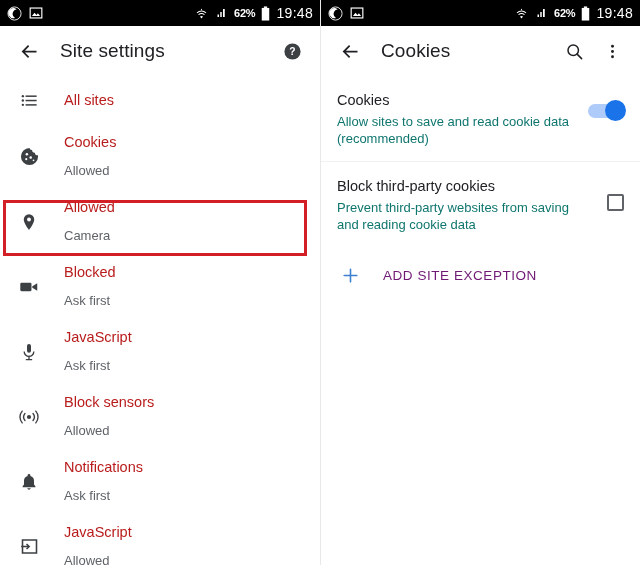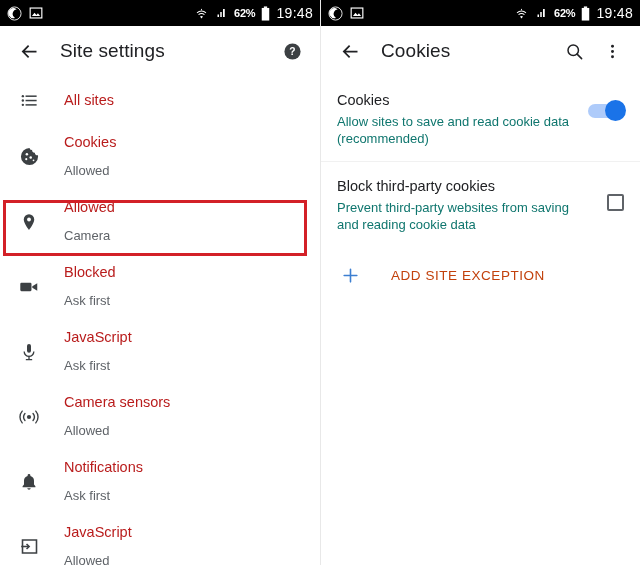--- a/index.html
+++ b/index.html
@@ -74,21 +74,21 @@
   .checkbox {
     width: 17px; height: 17px; border: 2px solid #5f6368;
     border-radius: 2px; margin-top: 18px; background: #fff; cursor: pointer;
   }
   .addrow {
     display: flex; align-items: center; height: 44px;
     padding: 0 16px; cursor: pointer; margin-top: 6px;
   }
   .addrow .plus { width: 26px; display:flex; align-items:center; justify-content:center; }
   .addrow .lbl {
-    margin-left: 28px; color: #c2410c; font-size: 13.5px;
+    margin-left: 20px; color: #701a75; font-size: 13.5px;
     letter-spacing: .55px; font-weight: 500;
   }
 </style>
 </head>
 <body>
 
 <div class="screens">
 
   <div class="screen left">
 
@@ -218,21 +218,21 @@
         <div class="ic">
           <svg width="22" height="22" viewBox="0 0 24 24">
             <circle cx="12" cy="12" r="2.3" fill="#3c4043"></circle>
             <path d="M7.6 8.2a6 6 0 0 0 0 7.6" fill="none" stroke="#3c4043" stroke-width="1.5" stroke-linecap="round"></path>
             <path d="M16.4 8.2a6 6 0 0 1 0 7.6" fill="none" stroke="#3c4043" stroke-width="1.5" stroke-linecap="round"></path>
             <path d="M4.6 5.6a9.6 9.6 0 0 0 0 12.8" fill="none" stroke="#3c4043" stroke-width="1.5" stroke-linecap="round"></path>
             <path d="M19.4 5.6a9.6 9.6 0 0 1 0 12.8" fill="none" stroke="#3c4043" stroke-width="1.5" stroke-linecap="round"></path>
           </svg>
         </div>
         <div class="txt">
-          <div class="lbl">Camera sensors</div>
+          <div class="lbl">Block sensors</div>
           <div class="sub">Allowed</div>
         </div>
       </div>
 
       <div class="row">
         <div class="ic">
           <svg width="20" height="20" viewBox="0 0 24 24">
             <path d="M12 2.4a1.7 1.7 0 0 0-1.7 1.7v.7A6 6 0 0 0 6 10.5v4.4l-1.7 2.3v1.1h15.4v-1.1L18 14.9v-4.4a6 6 0 0 0-4.3-5.7v-.7A1.7 1.7 0 0 0 12 2.4z" fill="#3c4043"></path>
             <path d="M9.8 19.6a2.3 2.3 0 0 0 4.4 0z" fill="#3c4043"></path>
           </svg>

